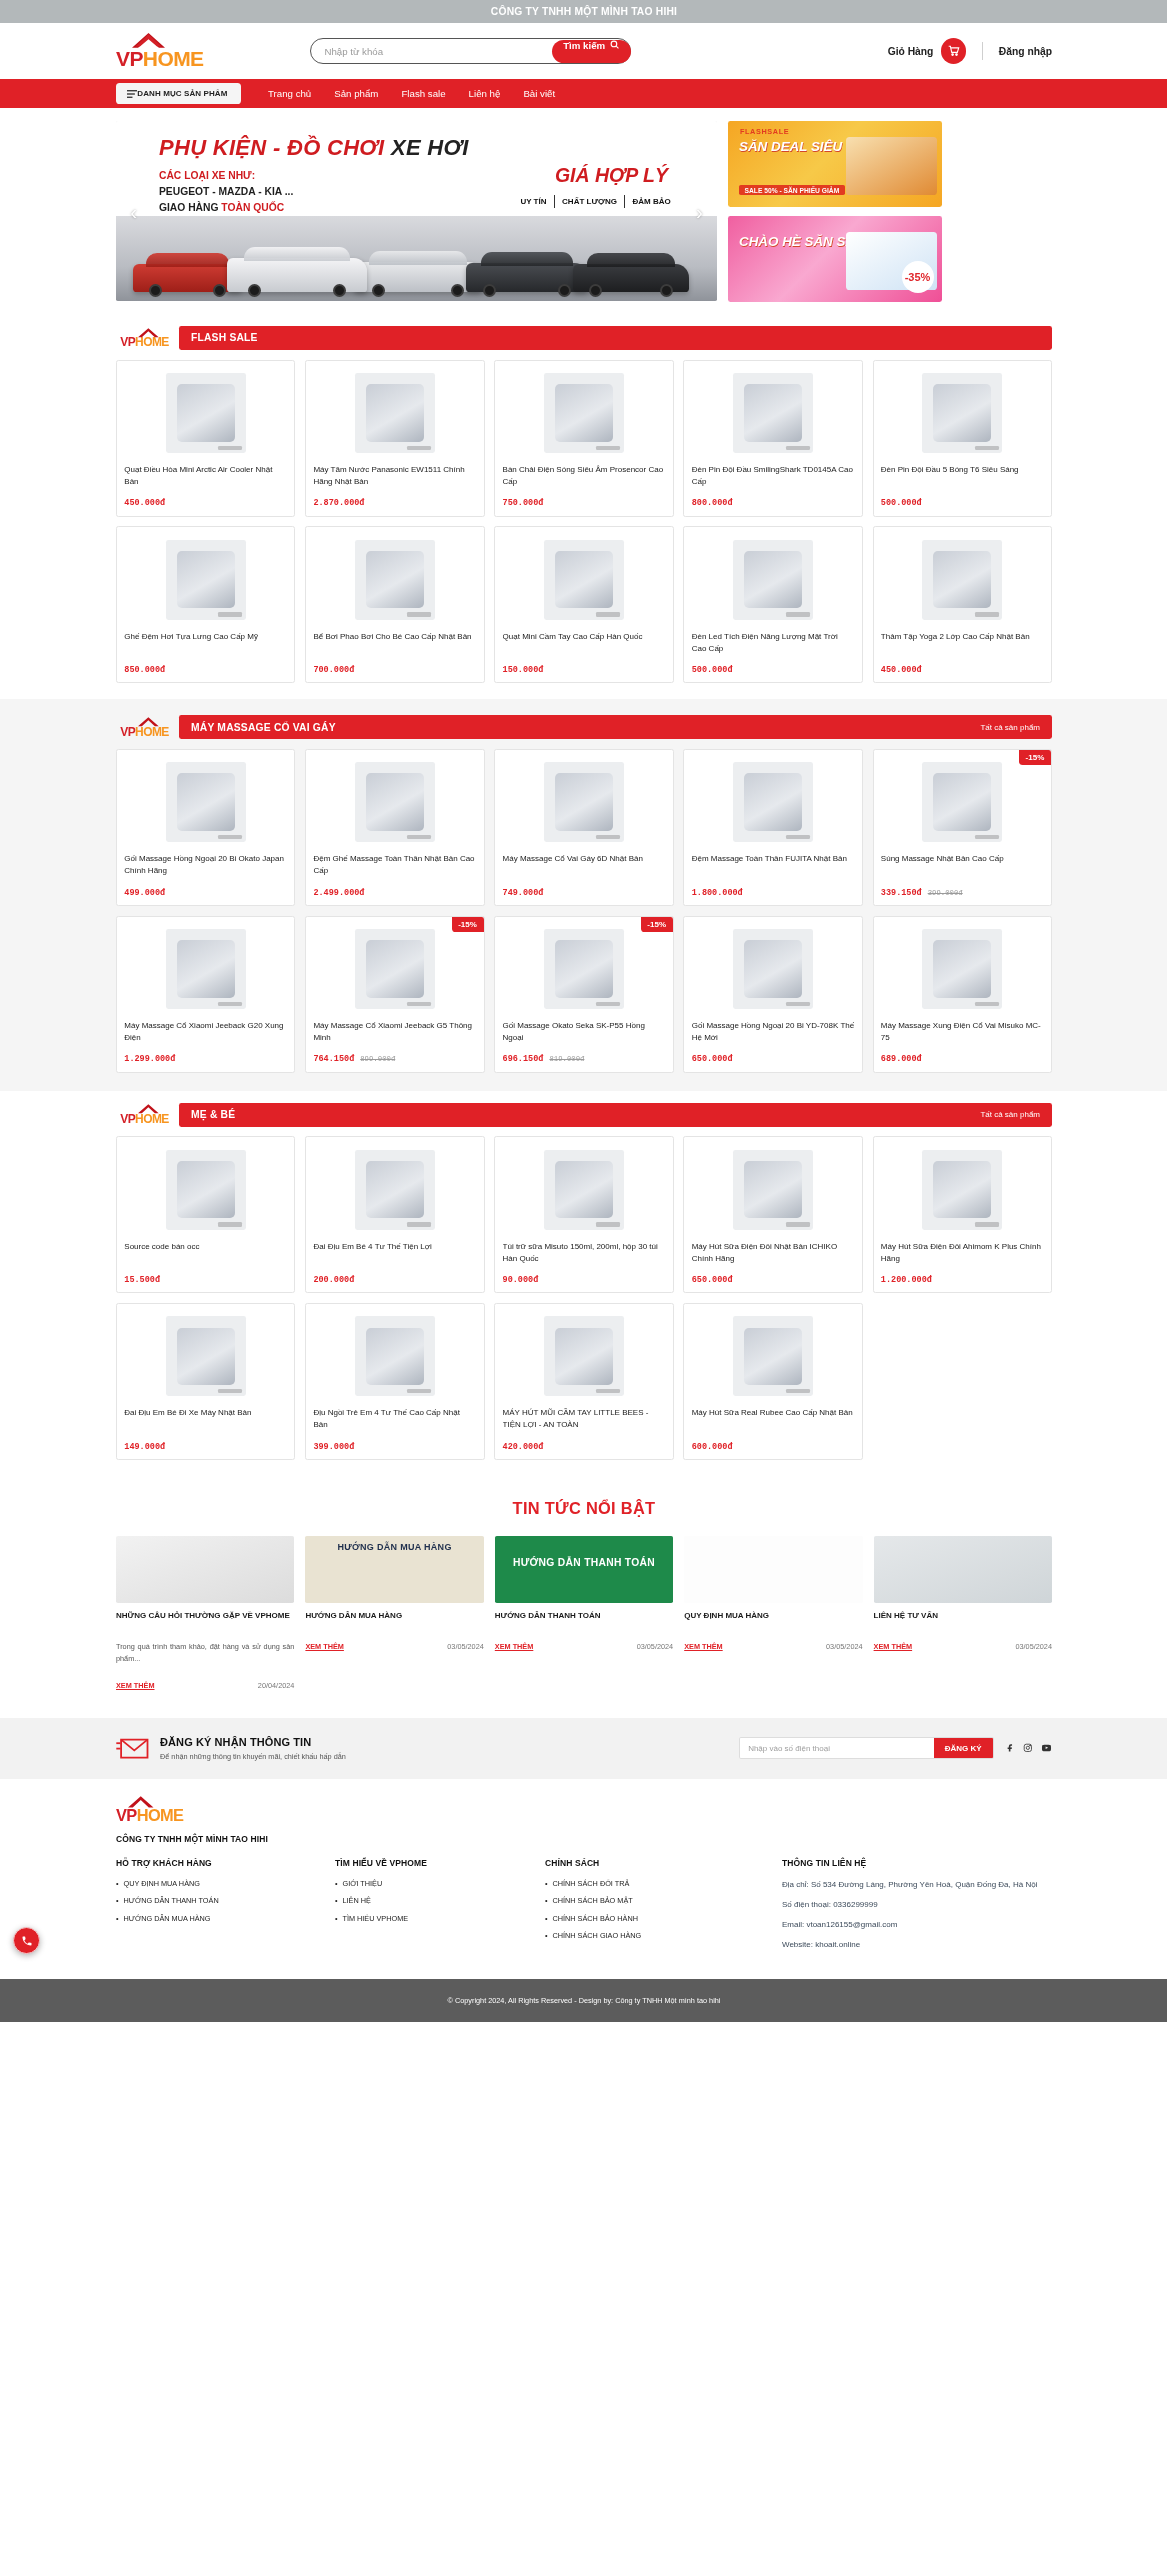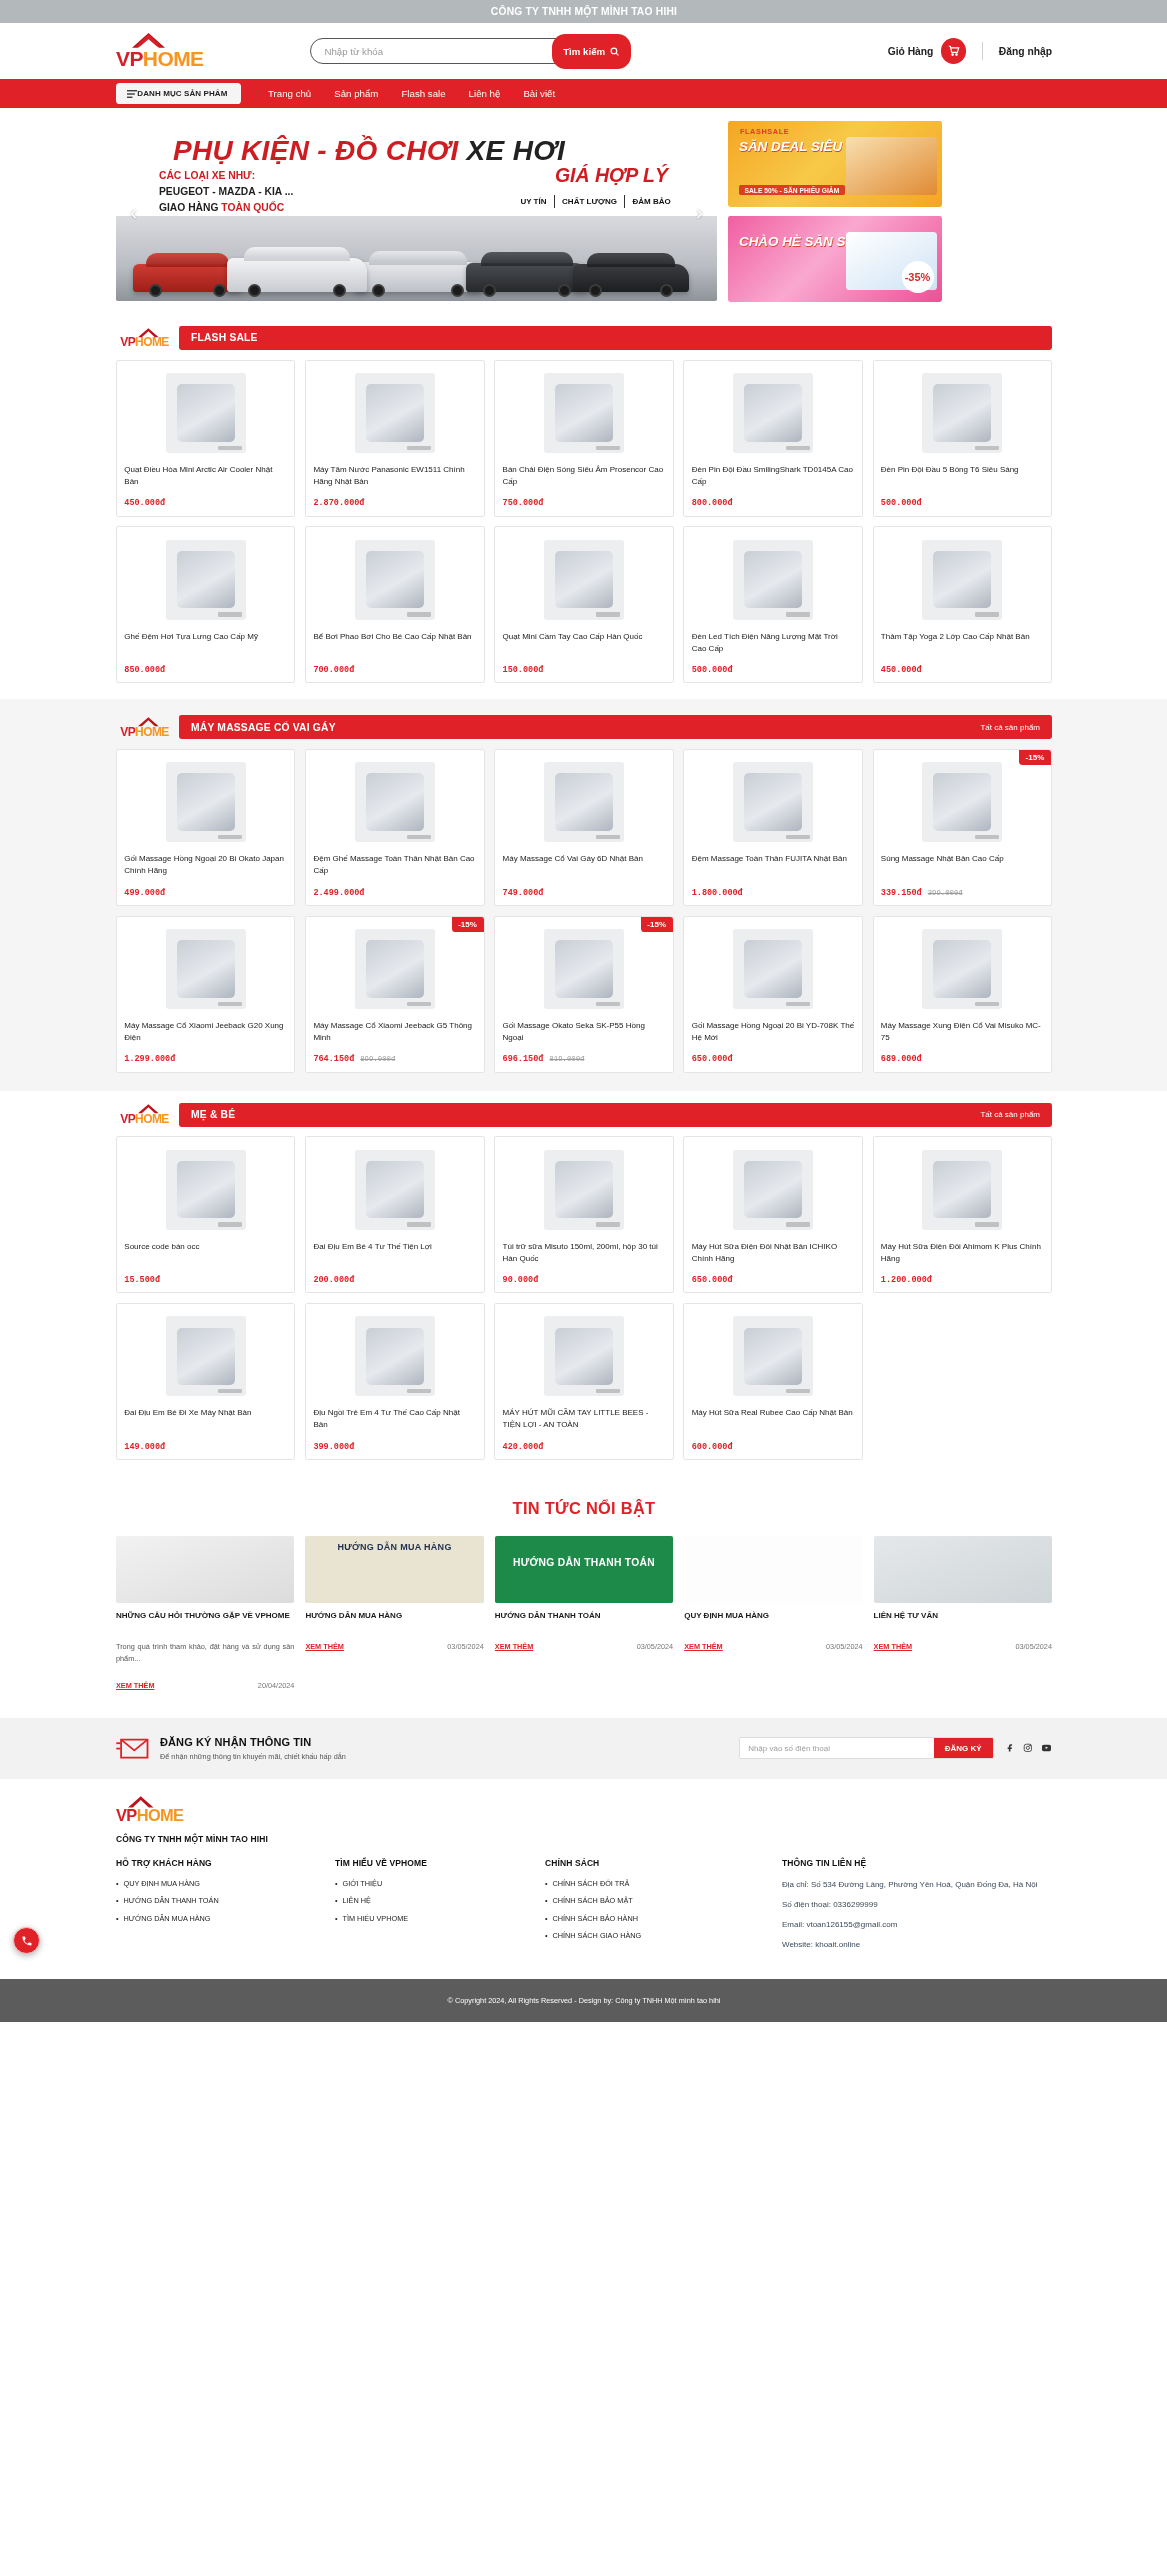--- a/index.html
+++ b/index.html
@@ -37,23 +37,23 @@
     flex: 0 0 auto; margin-left: 66px; width: 321px; height: 25.5px;
     border: 0.6px solid #555; border-radius: 13.4px; display: flex; align-items: center;
     padding-left: 13.4px; position: relative; background: #fff;
   }
   .search-input {
     border: none; outline: none; flex: 1; font-size: 9.7px;
     font-family: "Liberation Sans", sans-serif; color: #333; background: transparent;
   }
   .search-input::placeholder { color: #9a9a9a; }
   .search-btn {
-    height: 35px; min-width: 79px; border-radius: 13.4px; background: #e02127;
+    height: 23px; min-width: 79px; border-radius: 13.4px; background: #e02127;
     border: none; color: #fff; font-size: 9.7px; font-weight: 600; cursor: pointer;
-    display: flex; align-items: center; justify-content: center; gap: 4.9px;
+    display: flex; align-items: flex-start; justify-content: center; gap: 4.9px;
     font-family: "Liberation Sans", sans-serif; margin-right: -0.6px;
   }
   .header-right { margin-left: auto; display: flex; align-items: center; gap: 0; }
   .cart-box { display: flex; align-items: center; gap: 7.3px; }
   .cart-label { font-size: 10.3px; font-weight: 600; color: #222; }
   .cart-circle {
     width: 25.5px; height: 25.5px; border-radius: 50%; background: #e02127;
     display: flex; align-items: center; justify-content: center; color: #fff;
   }
   .vdiv { width: 0.6px; height: 18px; background: #cfcfcf; margin: 0 16px; }
@@ -75,21 +75,21 @@
   
   .banner-area {
     padding: 13.4px 116px 12px; background: #fff; display: flex; gap: 11px;
   }
   .slider {
     width: 601px; height: 180px; position: relative; overflow: hidden; border-radius: 1.8px;
     background: linear-gradient(180deg,#e9e9ea 0%, #f4f4f4 52%, #dcdcdd 100%);
   }
   .slide-top { height: 97px; position: relative; background:#fff; }
   .slide-title {
-    position: absolute; left: 57px; top: 13.4px; font-size: 28px; font-weight: 800;
+    position: absolute; left: 43px; top: 13.4px; font-size: 22px; font-weight: 800;
     color: #cf1c20; letter-spacing: 0.3px; font-style: italic;
   }
   .slide-title .dark { color: #222; }
   .slide-sub {
     position: absolute; left: 43px; top: 47px; font-size: 10.3px; font-weight: 700;
     color: #1e1e1e; line-height: 1.55;
   }
   .slide-sub .red { color: #cf1c20; }
   .slide-price {
     position: absolute; right: 49px; top: 43px; font-size: 19.5px; font-weight: 800;

